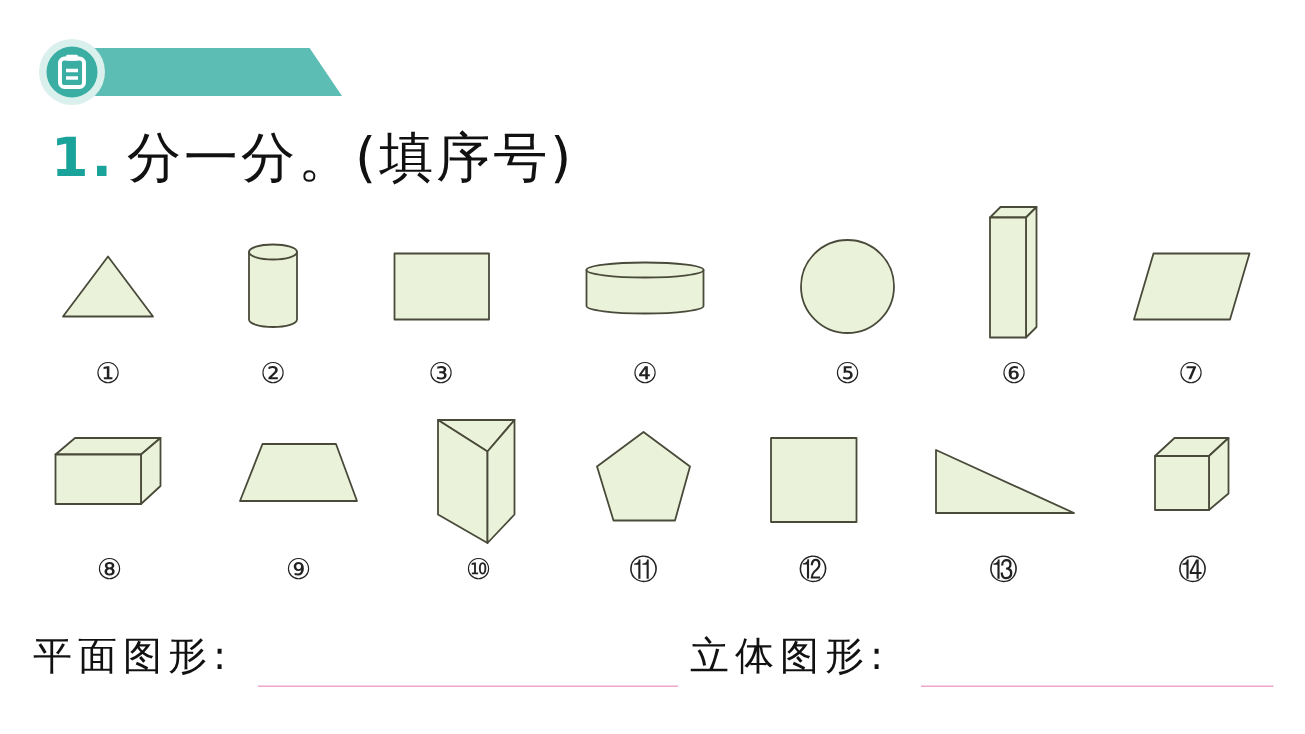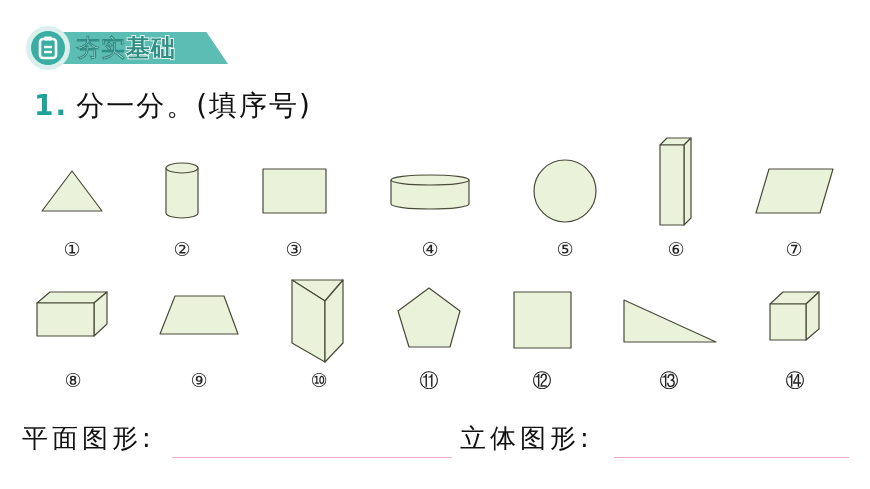--- a/index.html
+++ b/index.html
@@ -9,21 +9,21 @@
   .banner-bg { position: absolute; left: 22px; top: 6px; width: 180px; height: 32px;
                background: #5bbdb3; clip-path: polygon(0 0, 88% 0, 100% 100%, 0 100%); }
   .badge { position: absolute; left: 0; top: 0; width: 44px; height: 44px; border-radius: 50%;
            background: #d9f0ec; }
   .badge-inner { position: absolute; left: 5px; top: 5px; width: 34px; height: 34px; border-radius: 50%;
                  background: #3aaea3; }
   .banner-text { position: absolute; left: 50px; top: 8px; font-size: 24px; font-weight: bold;
                  line-height: 28px; letter-spacing: 1px; }
   .banner-text .t1 { color: #ffffff; -webkit-text-stroke: 0.5px #2f8f86; }
   .banner-text .t2 { color: #2f8f86; -webkit-text-stroke: 1.5px #ffffff; paint-order: stroke fill; }
-  .question { position: absolute; left: 34px; top: 88px; font-size: 28px; color: #111;
+  .question { position: absolute; left: 34px; top: 88px; font-size: 36px; color: #111;
               line-height: 36px; letter-spacing: 2px; }
   .question .num { color: #1aa39a; font-weight: bold; margin-right: 8px; }
   .shapes { position: absolute; left: 0; top: 0; }
   .label { position: absolute; font-size: 19px; color: #222; width: 30px; text-align: center;
            transform: translateX(-50%); line-height: 22px; }
   .answer-label { position: absolute; top: 421px; font-size: 26px; color: #111; letter-spacing: 4px;
                   line-height: 34px; font-weight: normal; }
   .answer-line { position: absolute; top: 457px; height: 0; border-top: 1.5px solid #f0a6cf; }
 </style>
 </head>
@@ -33,23 +33,20 @@
   <div class="banner-bg"></div>
   <div class="badge">
     <div class="badge-inner">
       <svg width="34" height="34" viewBox="0 0 34 34">
         <rect x="9" y="8" width="16" height="19" rx="3" fill="none" stroke="#fff" stroke-width="2.6"></rect>
         <rect x="13" y="5.5" width="8" height="4" rx="1" fill="#fff"></rect>
         <line x1="13" y1="16" x2="21" y2="16" stroke="#fff" stroke-width="2.4"></line>
         <line x1="13" y1="21" x2="21" y2="21" stroke="#fff" stroke-width="2.4"></line>
       </svg>
     </div>
-  </div>
-  <div class="banner-text">
-    <span class="t1">夯实</span><span class="t2">基础</span>
   </div>
 </div>
 
 <div class="question">
   <span class="num">1.</span><span>分一分。(填序号)</span>
 </div>
 
 <svg class="shapes" width="870" height="489" viewBox="0 0 870 489">
   <g fill="#eaf3da" stroke="#4a4a3a" stroke-width="1.2" stroke-linejoin="round">
 

